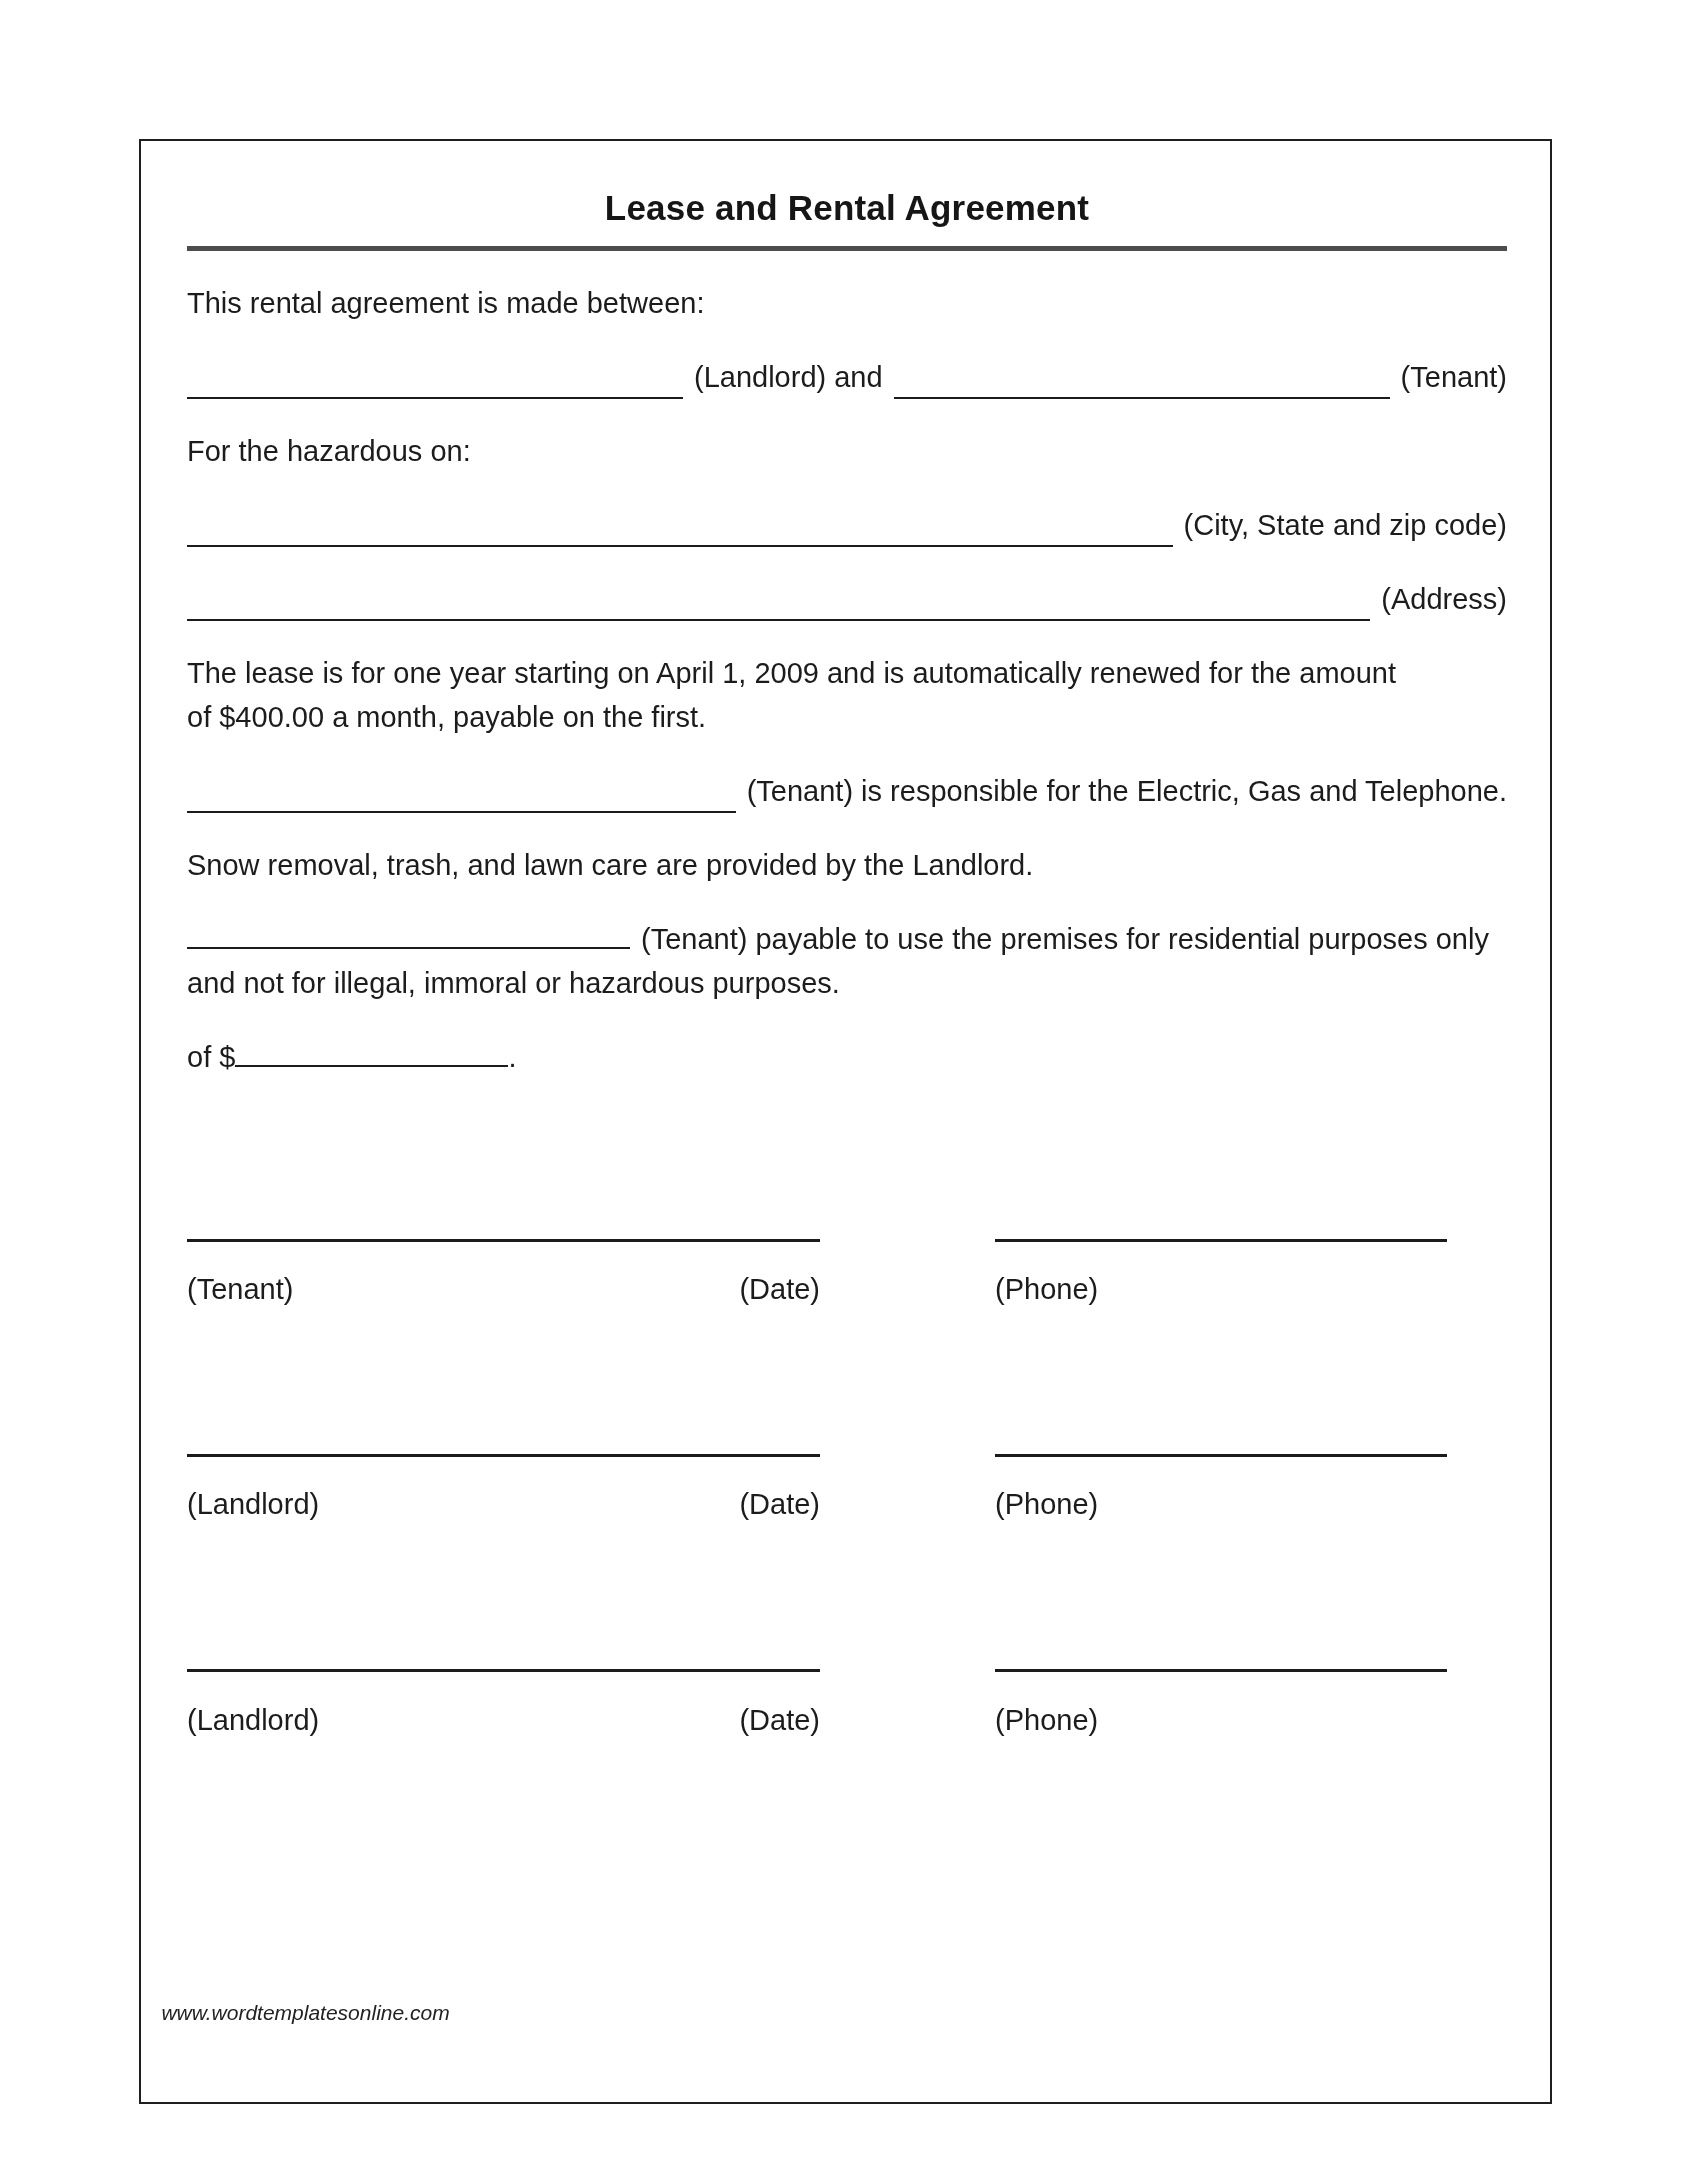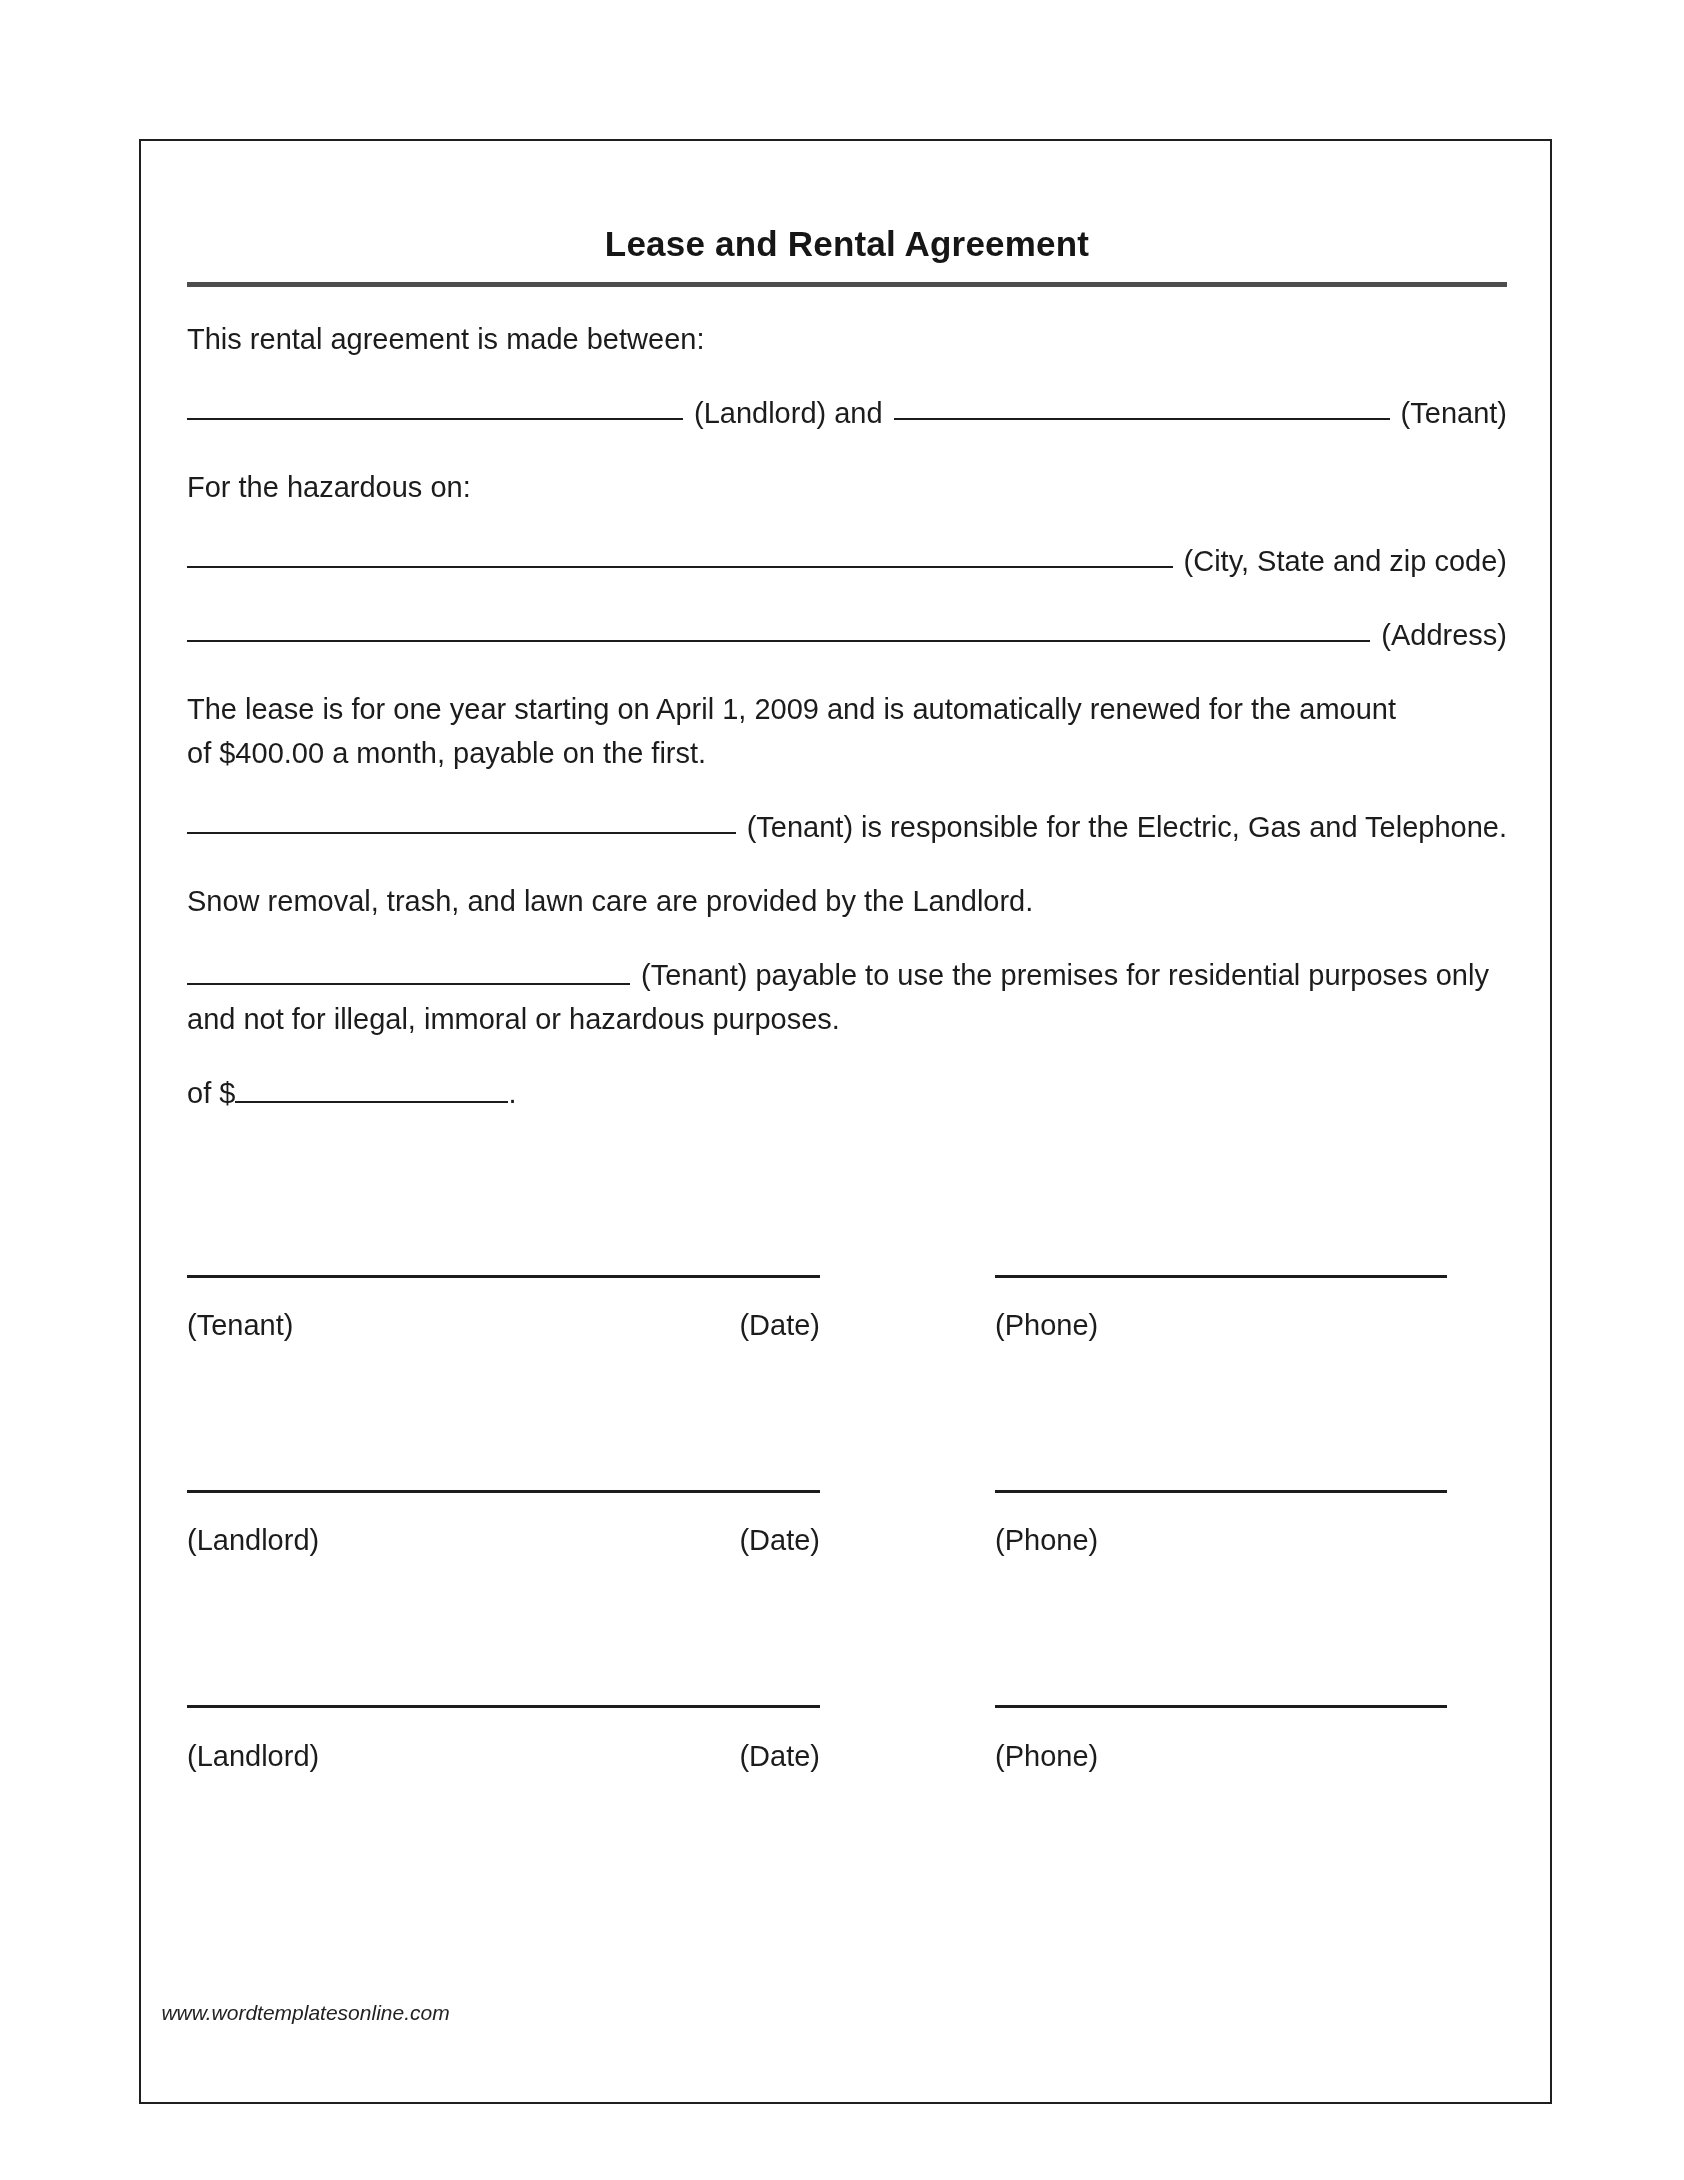--- a/index.html
+++ b/index.html
@@ -16,39 +16,39 @@
     left:139px; top:139px;
     width:1413px; height:1965px;
     border:2.6px solid #1f1f1f;
     background:#ffffff;
   }
   .content {
     position:absolute;
     left:46px; top:0;
     width:1320px;
   }
-  .title-wrap { padding-top:46px; text-align:center;margin-top:36px; }
+  .title-wrap { padding-top:46px; text-align:center; }
   .doc-title {
     font-size:35px;
     font-weight:bold;
     line-height:1.2;
     color:#161616;
     letter-spacing:0.2px;
   }
   .title-rule {
     margin-top:17px;
     height:5.1px;
     background:#4d4d4d;
   }
   .body-text { font-size:29px; line-height:44px; }
   .first-block { margin-top:92px; }
   .block { margin-top:30px; }
   .line-row {
     display:flex;
-    align-items:flex-start;
+    align-items:flex-end;
     gap:11px;
   }
   .blank {
     border-bottom:2.6px solid #1c1c1c;
     height:29px;
   }
   .blank.grow { flex:1 1 auto; }
   .blank-inline {
     display:inline-block;
     height:8.5px;

